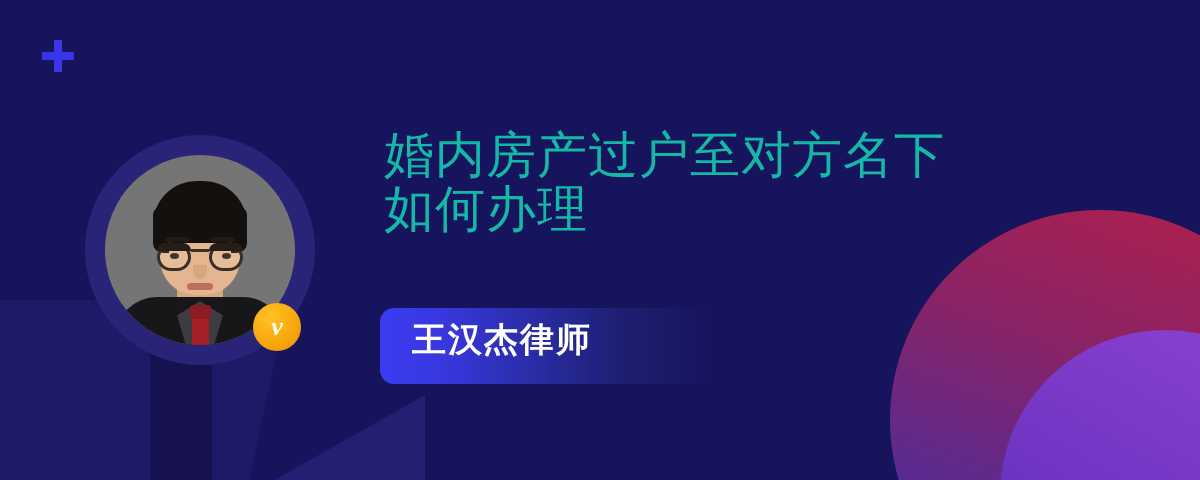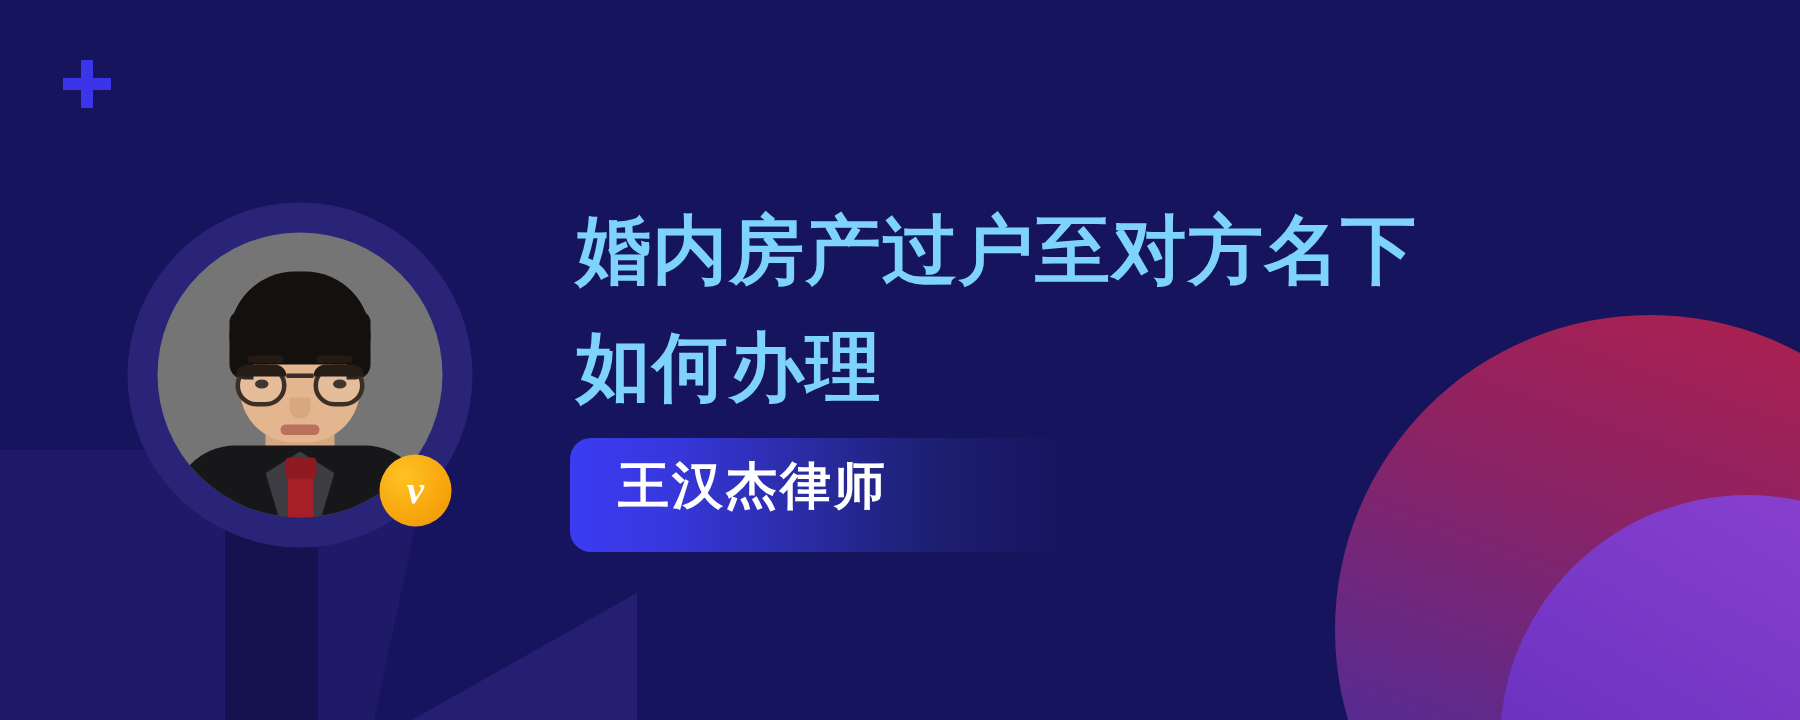--- a/index.html
+++ b/index.html
@@ -316,32 +316,32 @@
     line-height: 1;
     font-family: "Liberation Serif", serif;
   }
 
   
   .headline {
     position: absolute;
     left: 384px;
     top: 128px;
     width: 700px;
-    color: #7dd3fc;
+    color: #14b8a6;
     font-size: 50px;
-    line-height: 78px;
-    font-weight: bold;
+    line-height: 54px;
+    font-weight: normal;
     letter-spacing: 1px;
     white-space: pre-line;
   }
 
   .name-button {
     position: absolute;
     left: 380px;
-    top: 292px;
+    top: 308px;
     width: 332px;
     height: 76px;
     border-radius: 14px;
     border: none;
     padding: 0 0 12px 32px;
     display: flex;
     align-items: center;
     background: linear-gradient(90deg, #3b3bf2 0%, #3838e0 18%, #2b2da8 45%, #1d1f72 72%, #17145e 100%);
     color: #ffffff;
     font-size: 34px;

